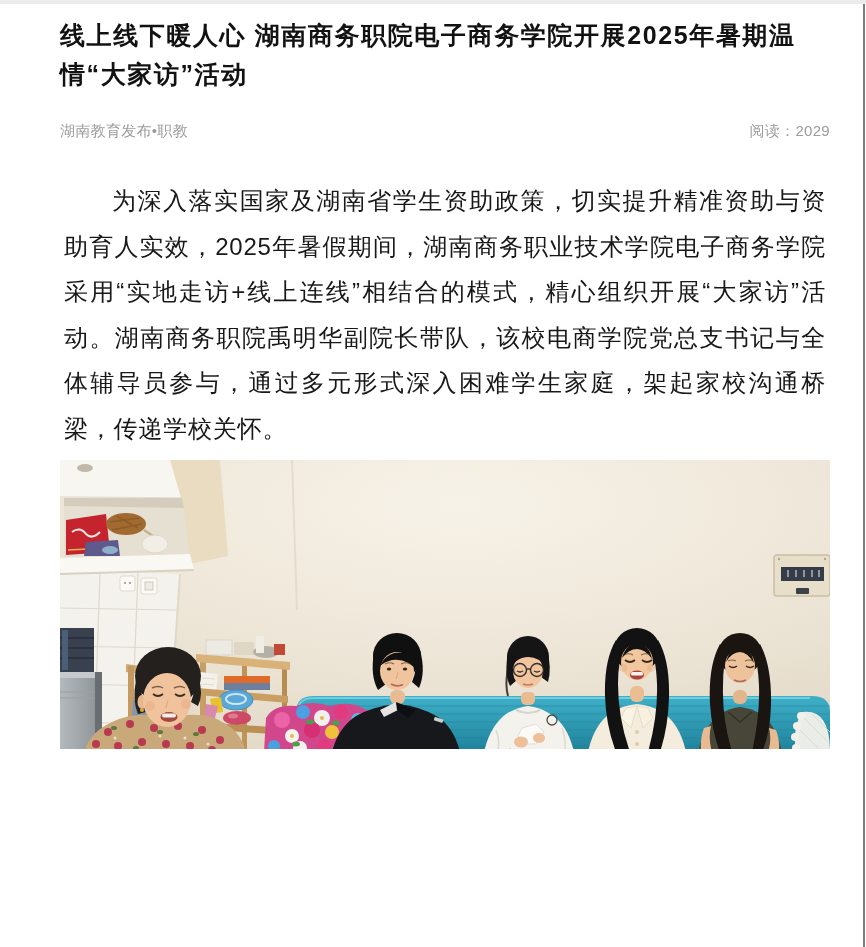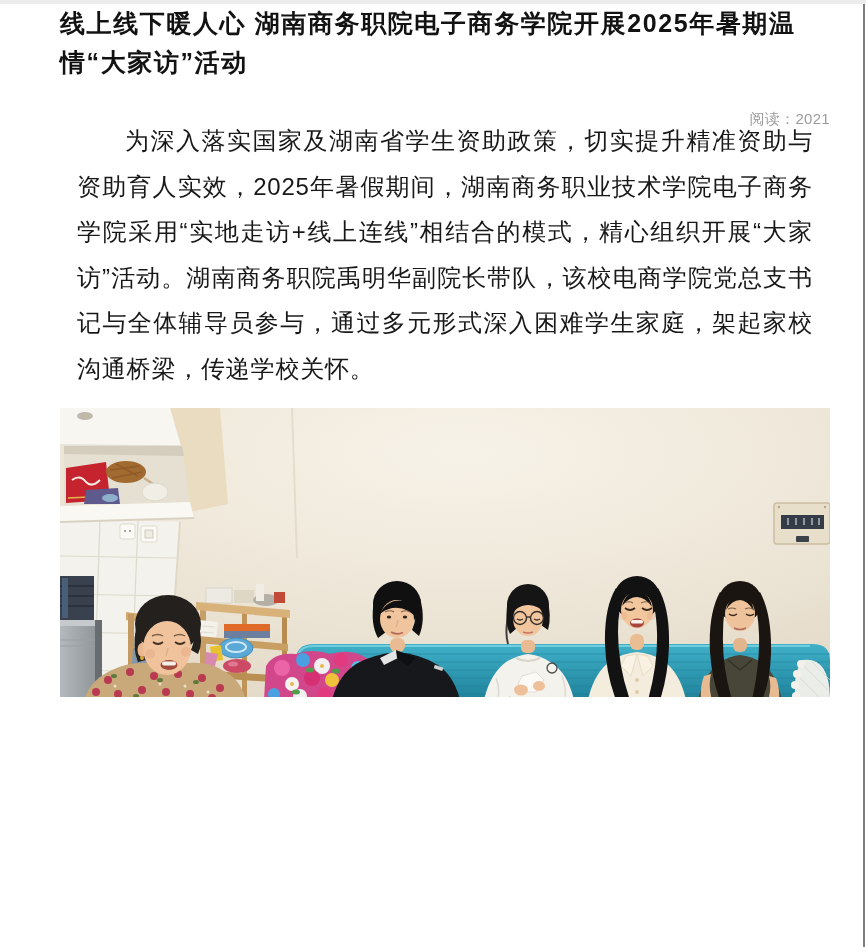--- a/index.html
+++ b/index.html
@@ -5,43 +5,44 @@
   html,body{margin:0;padding:0;}
   body{
     width:866px;height:947px;position:relative;overflow:hidden;
     background:#ffffff;
     font-family:"Liberation Sans","DejaVu Sans",sans-serif;
   }
   .top-edge{position:absolute;left:0;top:0;width:866px;height:4px;background:#ececec;}
   .right-edge{position:absolute;right:1px;top:4px;width:2px;height:943px;background:#7d7d7d;}
   .content{position:absolute;left:60px;top:0;width:770px;}
   h1.title{
-    margin:0;padding-top:4px;
+    margin:0;padding-top:16px;
     font-size:25px;line-height:39px;letter-spacing:1.6px;
     font-weight:700;color:#121212;
   }
   .meta{position:relative;margin-top:26px;font-size:15px;line-height:22px;color:#9c9c9c;letter-spacing:.3px;}
   .meta .read{position:absolute;right:0;top:0;}
   .body-text{margin-top:36px;font-size:24px;line-height:45.5px;color:#181818;text-align:justify;letter-spacing:.8px;}
-  .body-text p{margin:17px;text-indent:2em;}
+  .body-text p{margin:4px;text-indent:2em;}
   .body-text p + p{margin-top:6px;}
   .photo-wrap{margin-top:9px;width:770px;height:289px;overflow:hidden;background:#e9e1d2;}
   .photo-wrap svg{display:block;}
 </style>
 </head>
 <body>
 
 <div class="top-edge"></div>
 <div class="right-edge"></div>
 
 <main class="content">
   <h1 class="title">线上线下暖人心 湖南商务职院电子商务学院开展2025年暑期温情“大家访”活动</h1>
 
   <div class="meta">
-    <div class="read">阅读：2021</div>
+    <div>湖南教育发布•职教</div>
+    <div class="read">阅读：2029</div>
   </div>
 
   <article class="body-text">
     <p>为深入落实国家及湖南省学生资助政策，切实提升精准资助与资助育人实效，2025年暑假期间，湖南商务职业技术学院电子商务学院采用“实地走访+线上连线”相结合的模式，精心组织开展“大家访”活动。湖南商务职院禹明华副院长带队，该校电商学院党总支书记与全体辅导员参与，通过多元形式深入困难学生家庭，架起家校沟通桥梁，传递学校关怀。</p>
   </article>
 
   <figure class="photo-wrap" style="margin:9px 0 0 0;">
     <svg width="770" height="292" viewBox="0 0 770 292" xmlns="http://www.w3.org/2000/svg">
       <defs>
         <radialGradient id="wallG" cx="0.52" cy="0.15" r="1.0">

